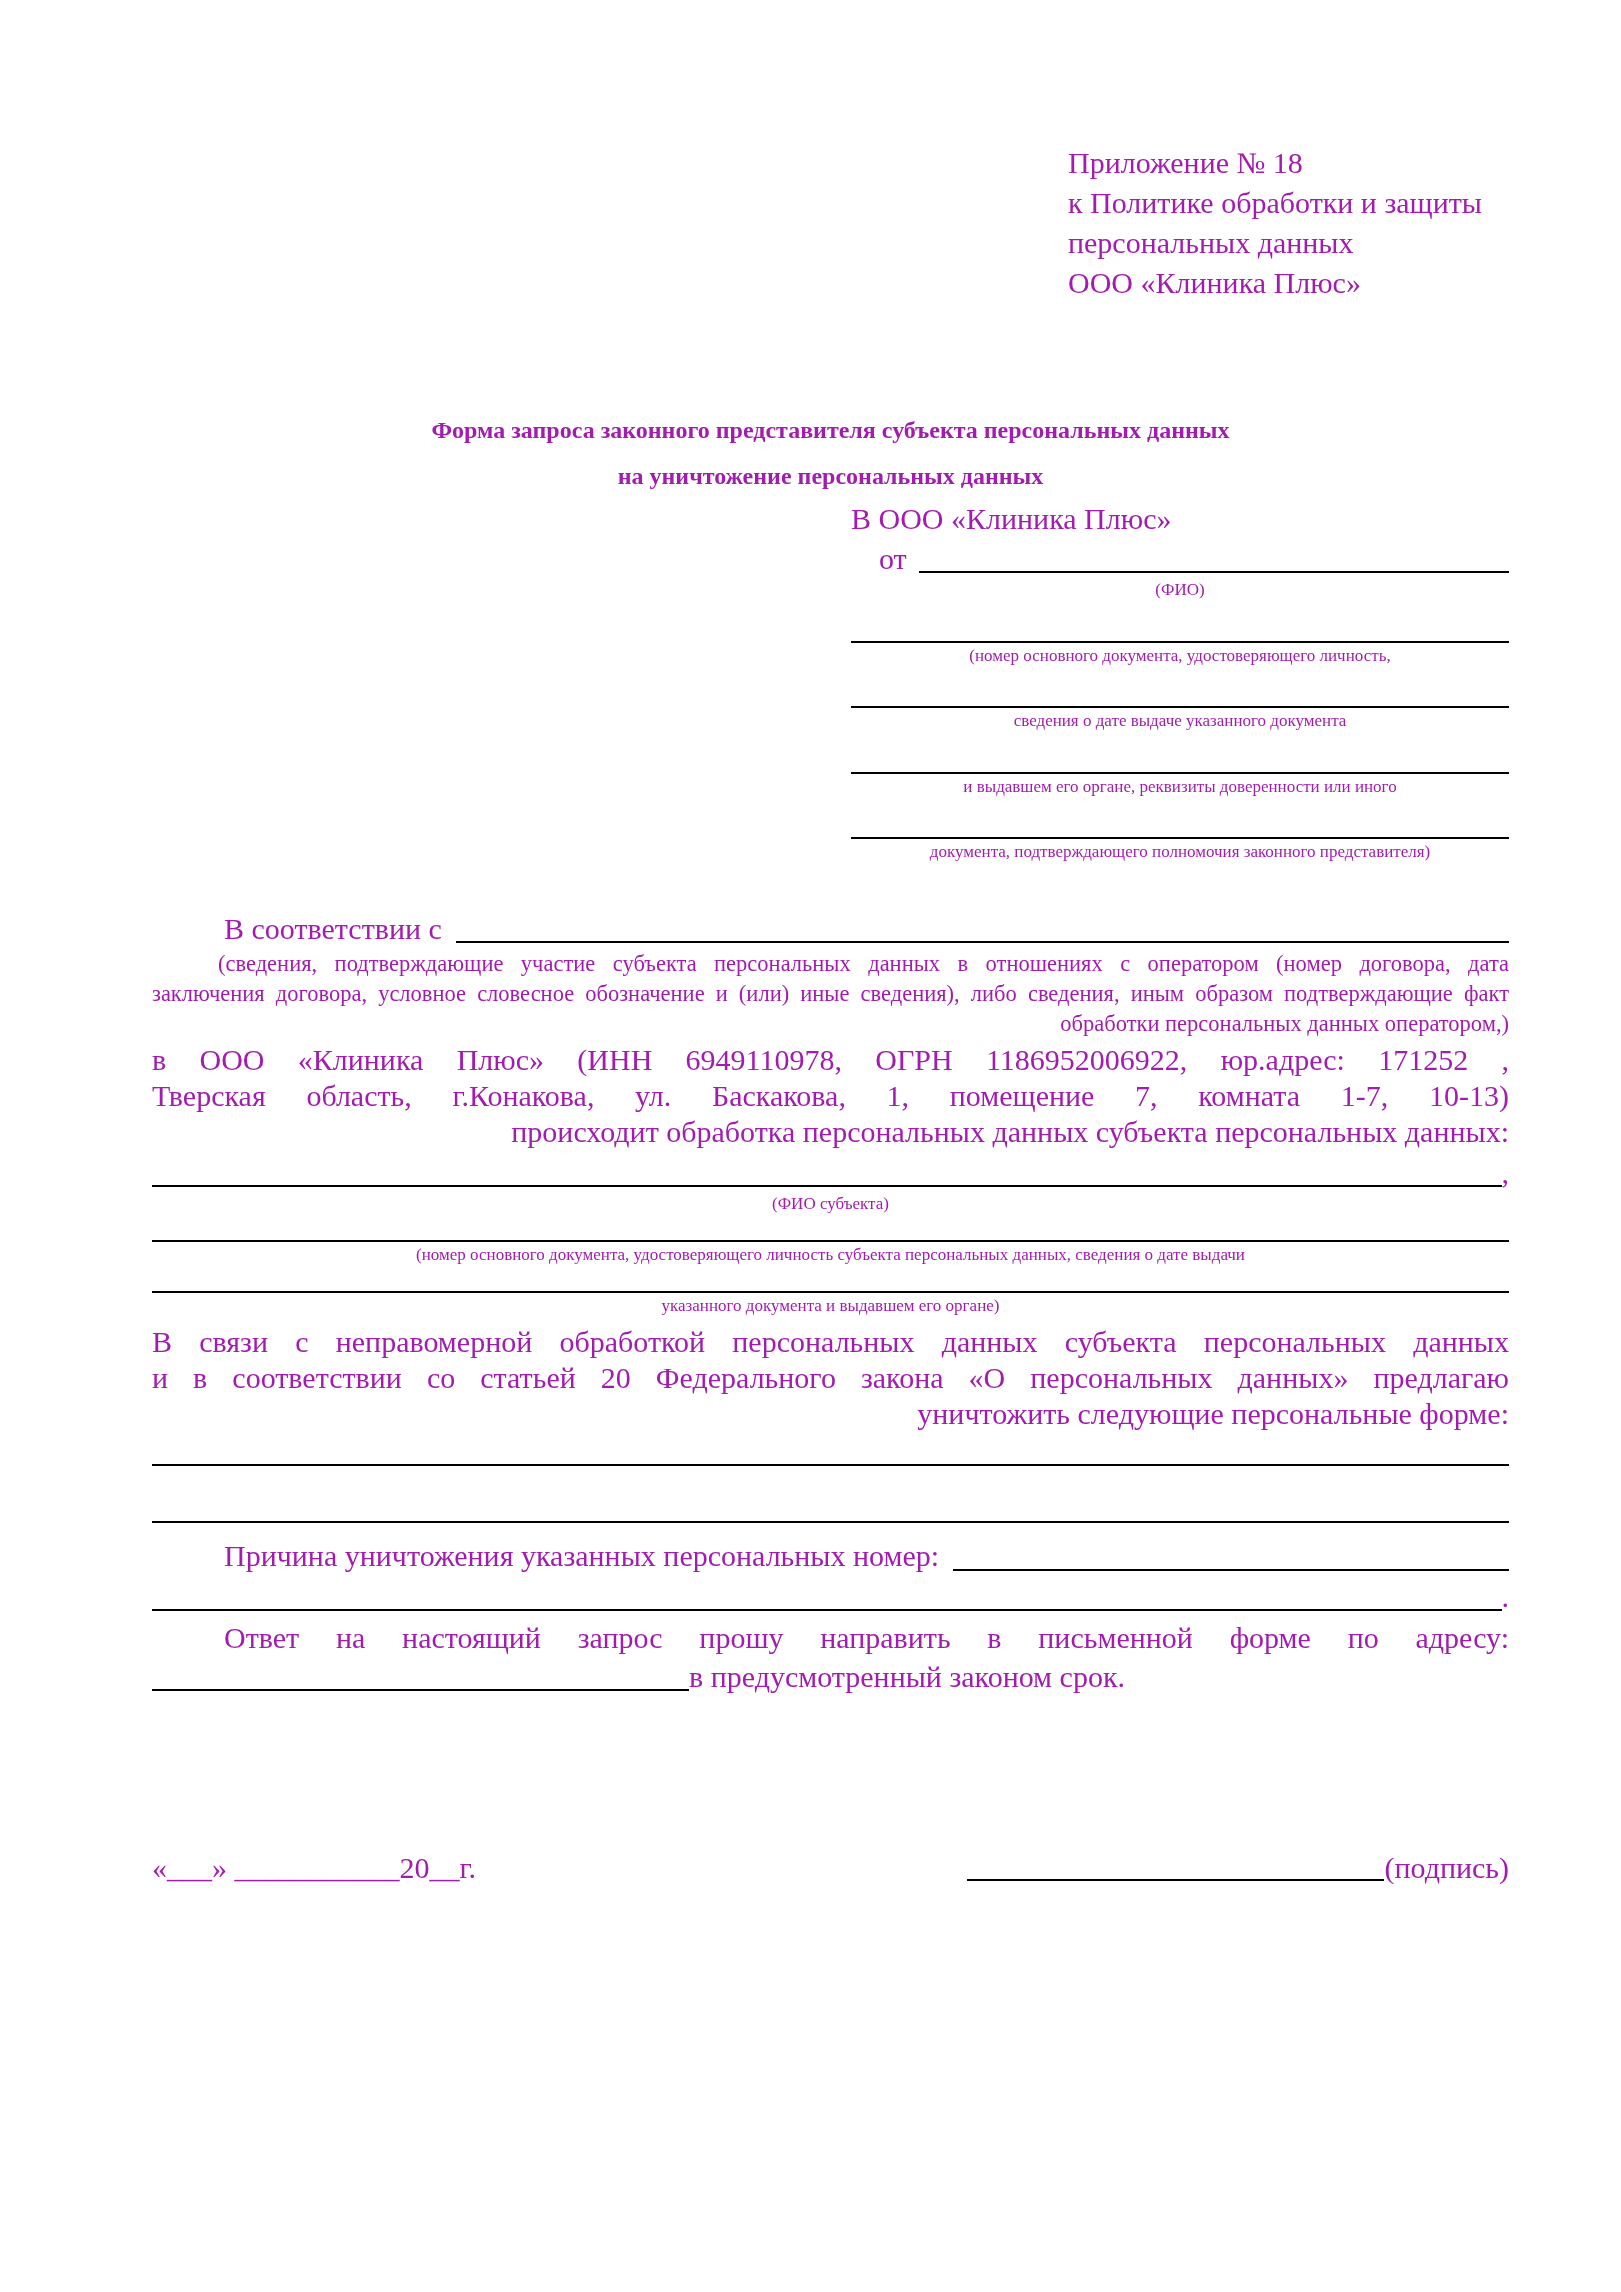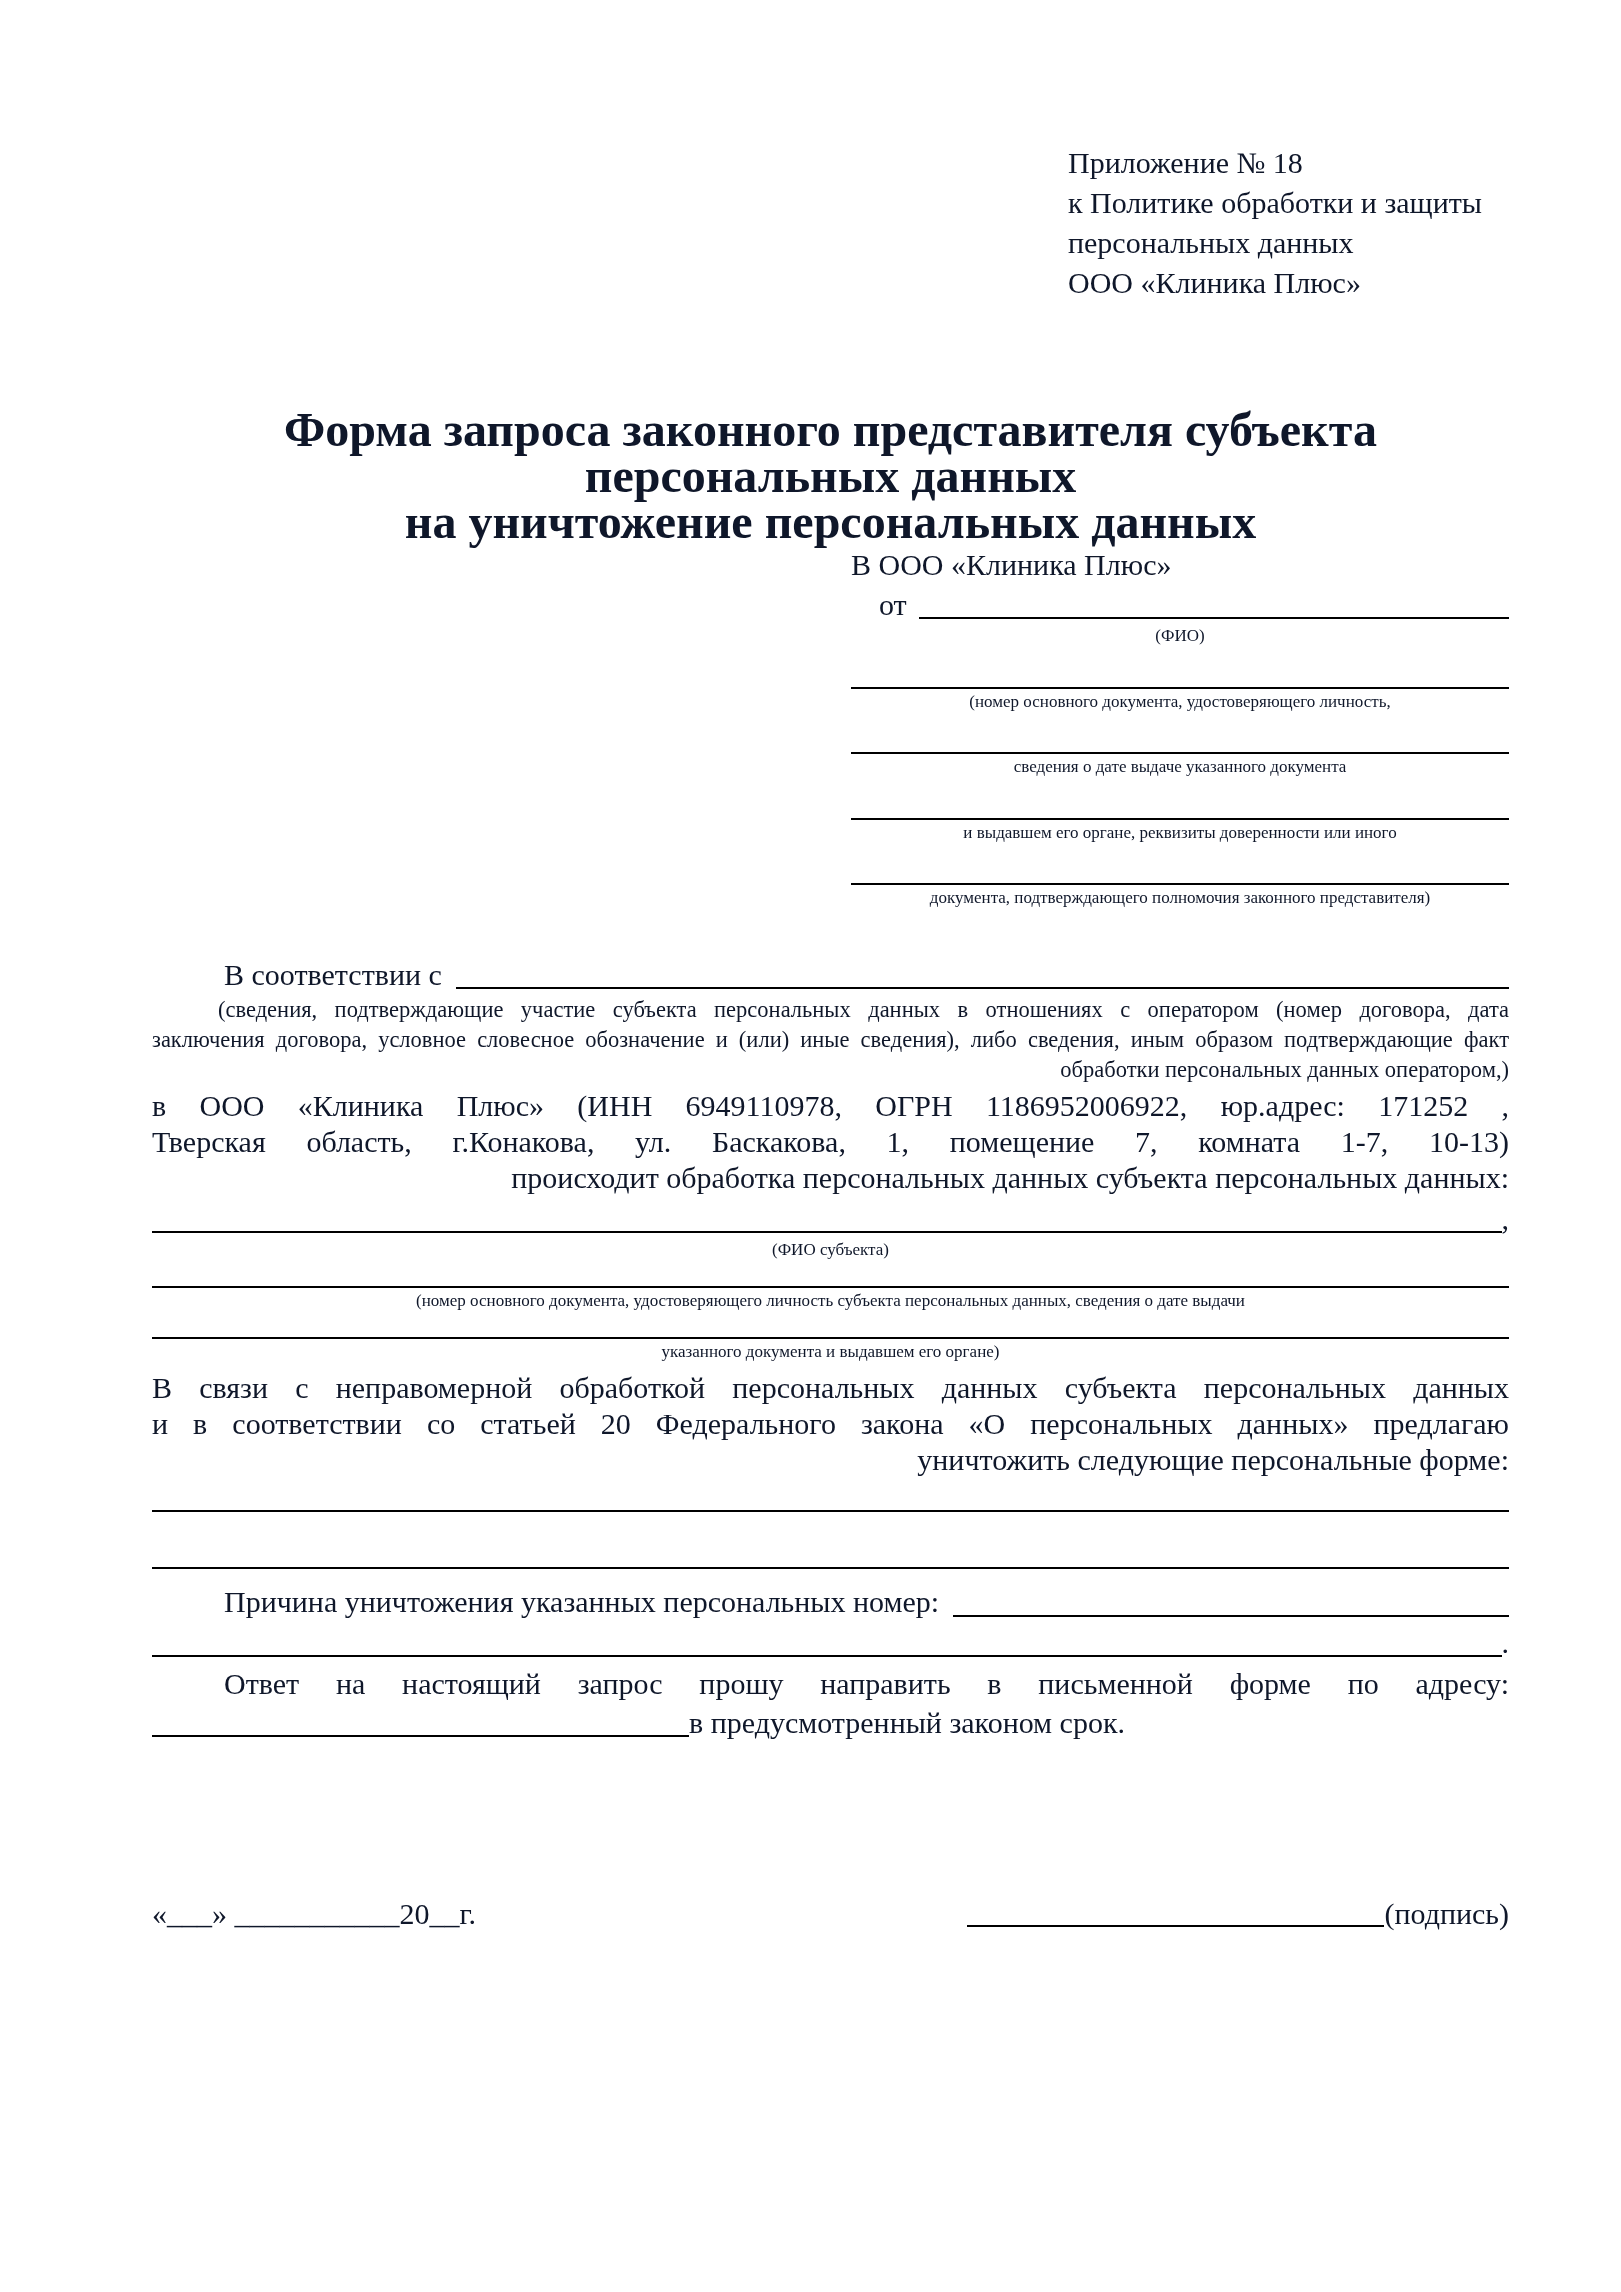--- a/index.html
+++ b/index.html
@@ -2,21 +2,21 @@
 <html lang="ru"><head>
 <meta charset="utf-8">
 <style>
   html, body { margin: 0; padding: 0; background: #888; }
   .page {
     position: relative;
     width: 1621px;
     height: 2293px;
     margin: 0 auto;
     background: #ffffff;
-    color: #0f172a;
+    color: #a21caf;
     font-family: "Liberation Serif", "DejaVu Serif", serif;
     font-size: 30px;
     line-height: 36px;
     box-sizing: border-box;
     padding: 143px 112px 39px 152px;
     overflow: hidden;
   }
 
   
   .fline {            
@@ -41,21 +41,21 @@
   .jl div:last-child { text-align: right; text-align-last: auto; }
 
   
   .appendix { margin-left: 916px; line-height: 40px; }
 
   
   .title {
     margin-top: 104px;
     text-align: center;
     font-weight: 700;
-    font-size: 48px;
+    font-size: 24px;
     line-height: 46px;
   }
   .title div { text-align: center; }
 
   
   .addressee { margin-left: 699px; }
   .addressee .org { line-height: 35px; margin-top: 2px; }
   .addressee .from-row { height: 41px; margin-left: 28px; }
   .addressee .from-row .lbl { white-space: pre; }
   .addressee .from-row .fline { margin-left: 11.8px; }

